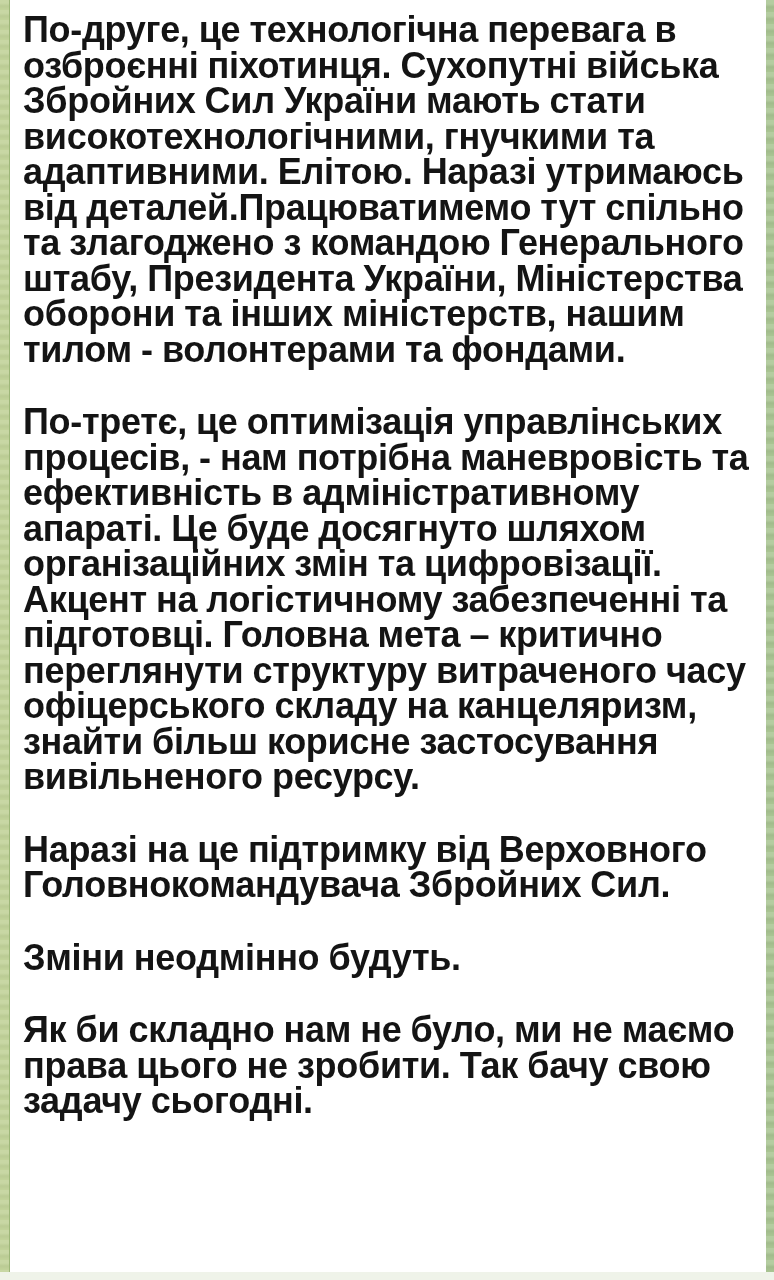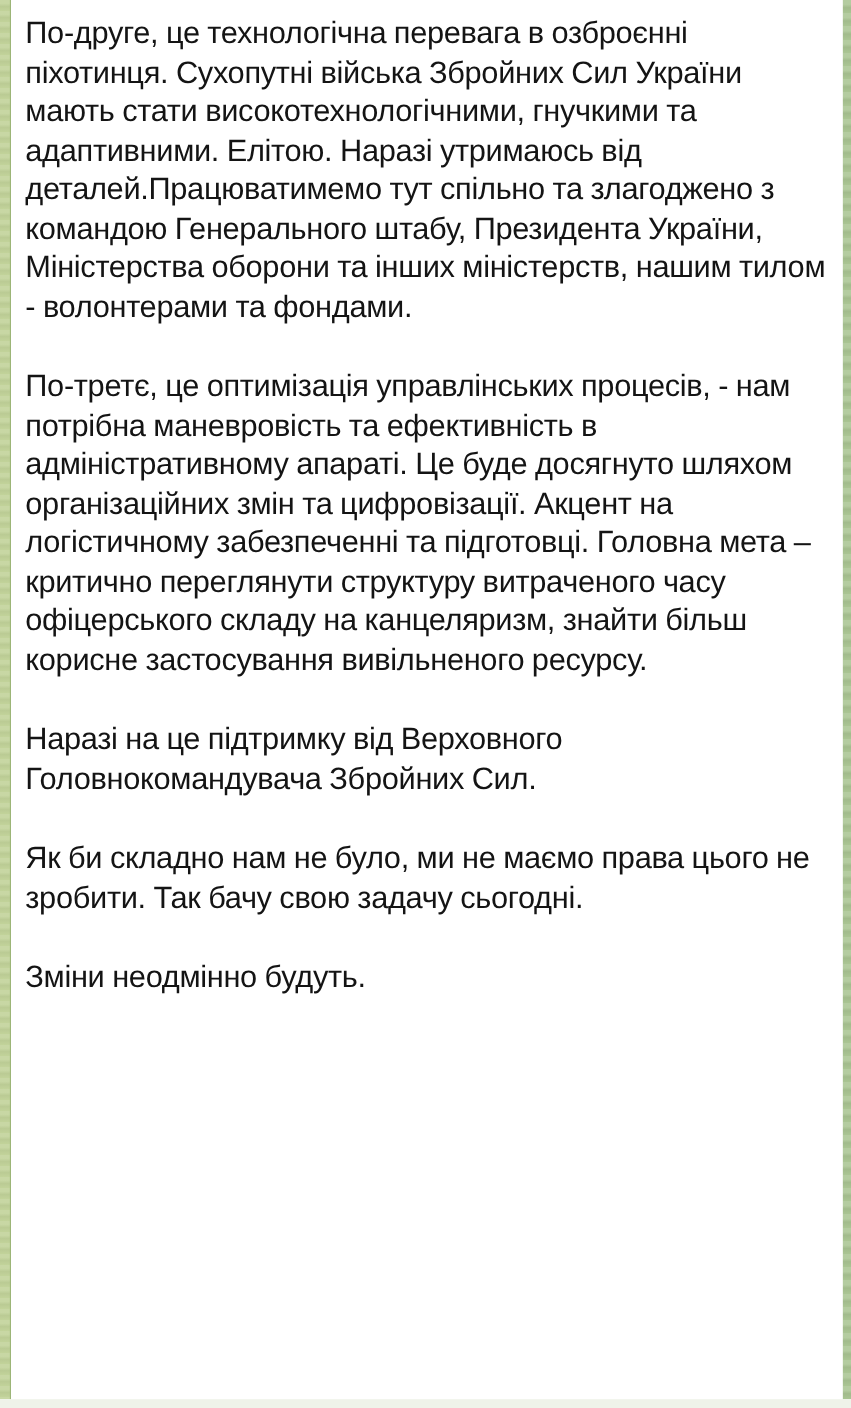--- a/index.html
+++ b/index.html
@@ -60,38 +60,39 @@
     top:0;
     width:756px;
     height:1272px;
     background:var(--bubble);
     box-sizing:border-box;
     padding:12px 12px 0 13px;
   }
   .bubble p{
     margin:0;
     color:var(--text);
-    font-size:28px;
+    font-size:36px;
     line-height:35.5px;
     letter-spacing:-0.3px;
     word-spacing:-0.5px;
+    font-weight:bold;
   }
   .bubble p + p{
     margin-top:37px;
   }
 </style>
 </head>
 <body>
 
 <div class="screen">
   <div class="bg-strip left"></div>
   <div class="bg-strip right"></div>
   <div class="bubble">
     <div id="message-text">
         <p>По-друге, це технологічна перевага в озброєнні піхотинця. Сухопутні війська Збройних Сил України мають стати високотехнологічними, гнучкими та адаптивними. Елітою. Наразі утримаюсь від деталей.Працюватимемо тут спільно та злагоджено з командою Генерального штабу, Президента України, Міністерства оборони та інших міністерств, нашим тилом - волонтерами та фондами.</p>
         <p>По-третє, це оптимізація управлінських процесів, - нам потрібна маневровість та ефективність в адміністративному апараті. Це буде досягнуто шляхом організаційних змін та цифровізації. Акцент на логістичному забезпеченні та підготовці. Головна мета – критично переглянути структуру витраченого часу офіцерського складу на канцеляризм, знайти більш корисне застосування вивільненого ресурсу.</p>
         <p>Наразі на це підтримку від Верховного Головнокомандувача Збройних Сил.</p>
+        <p>Зміни неодмінно будуть.</p>
         <p>Як би складно нам не було, ми не маємо права цього не зробити. Так бачу свою задачу сьогодні.</p>
-        <p>Зміни неодмінно будуть.</p>
       </div>
   </div>
   <div class="bottom-strip"></div>
 </div>
 
 </body></html>

